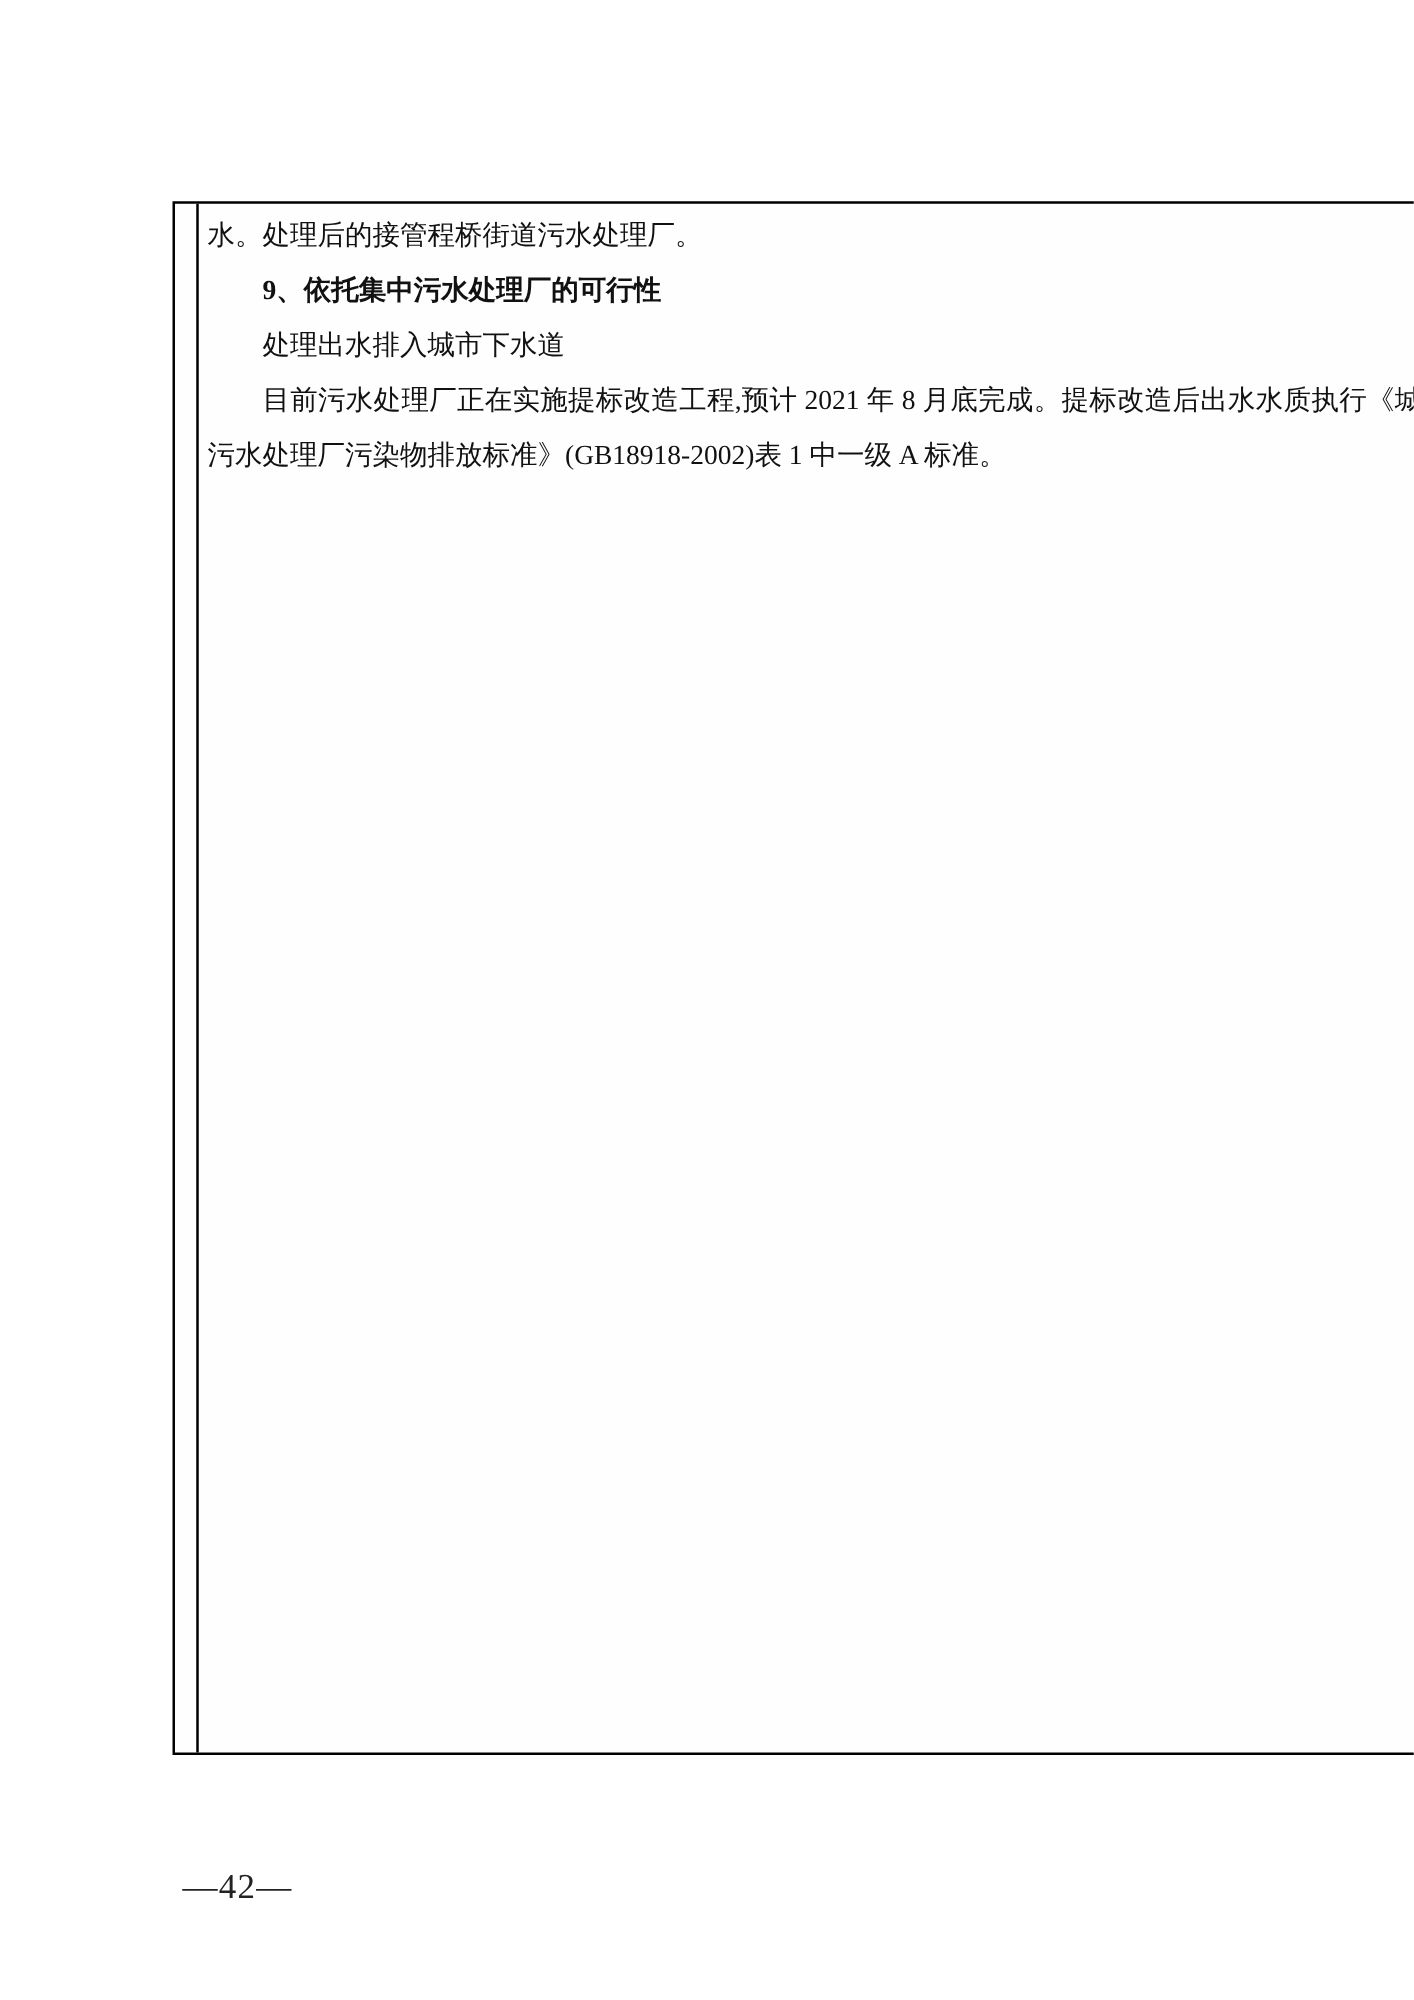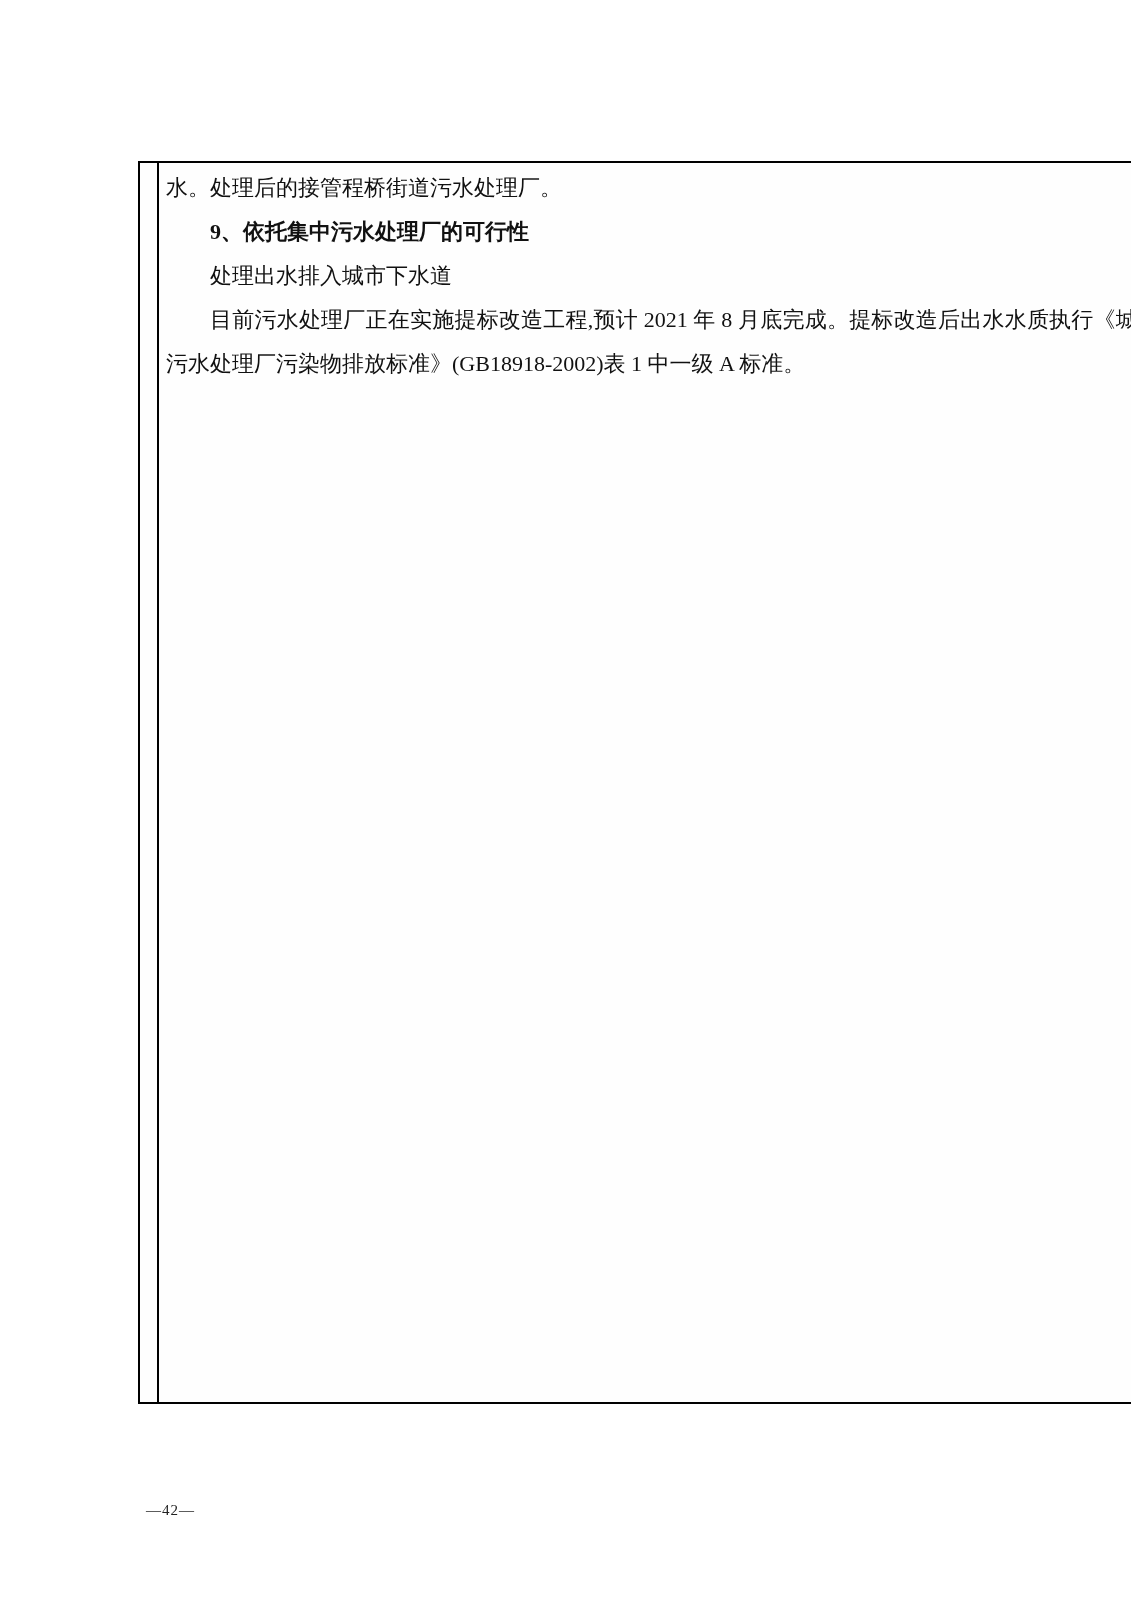--- a/index.html
+++ b/index.html
@@ -50,21 +50,21 @@
     text-justify: inter-ideograph;
     word-break: break-all;
   }
   .para.indent { text-indent: 2em; }
   .para.noindent { text-indent: 0; }
   .para.bold { font-weight: bold; }
   .page-footer {
     position: absolute;
     left: 146px;
     top: 1492px;
-    font-size: 15px;
+    font-size: 28px;
     line-height: 36px;
     color: #222222;
     letter-spacing: 1px;
   }
 </style>
 </head>
 <body>
 
 <div class="sheet">
 

